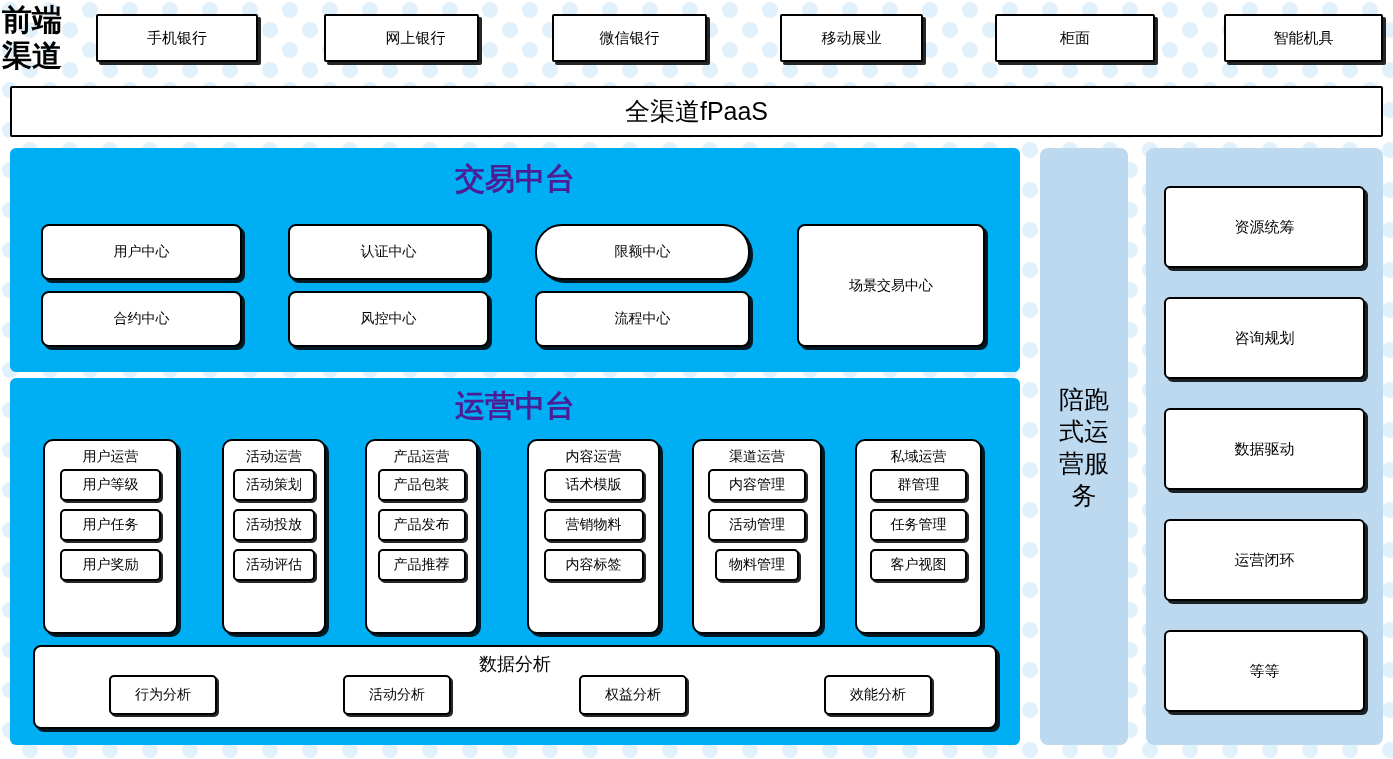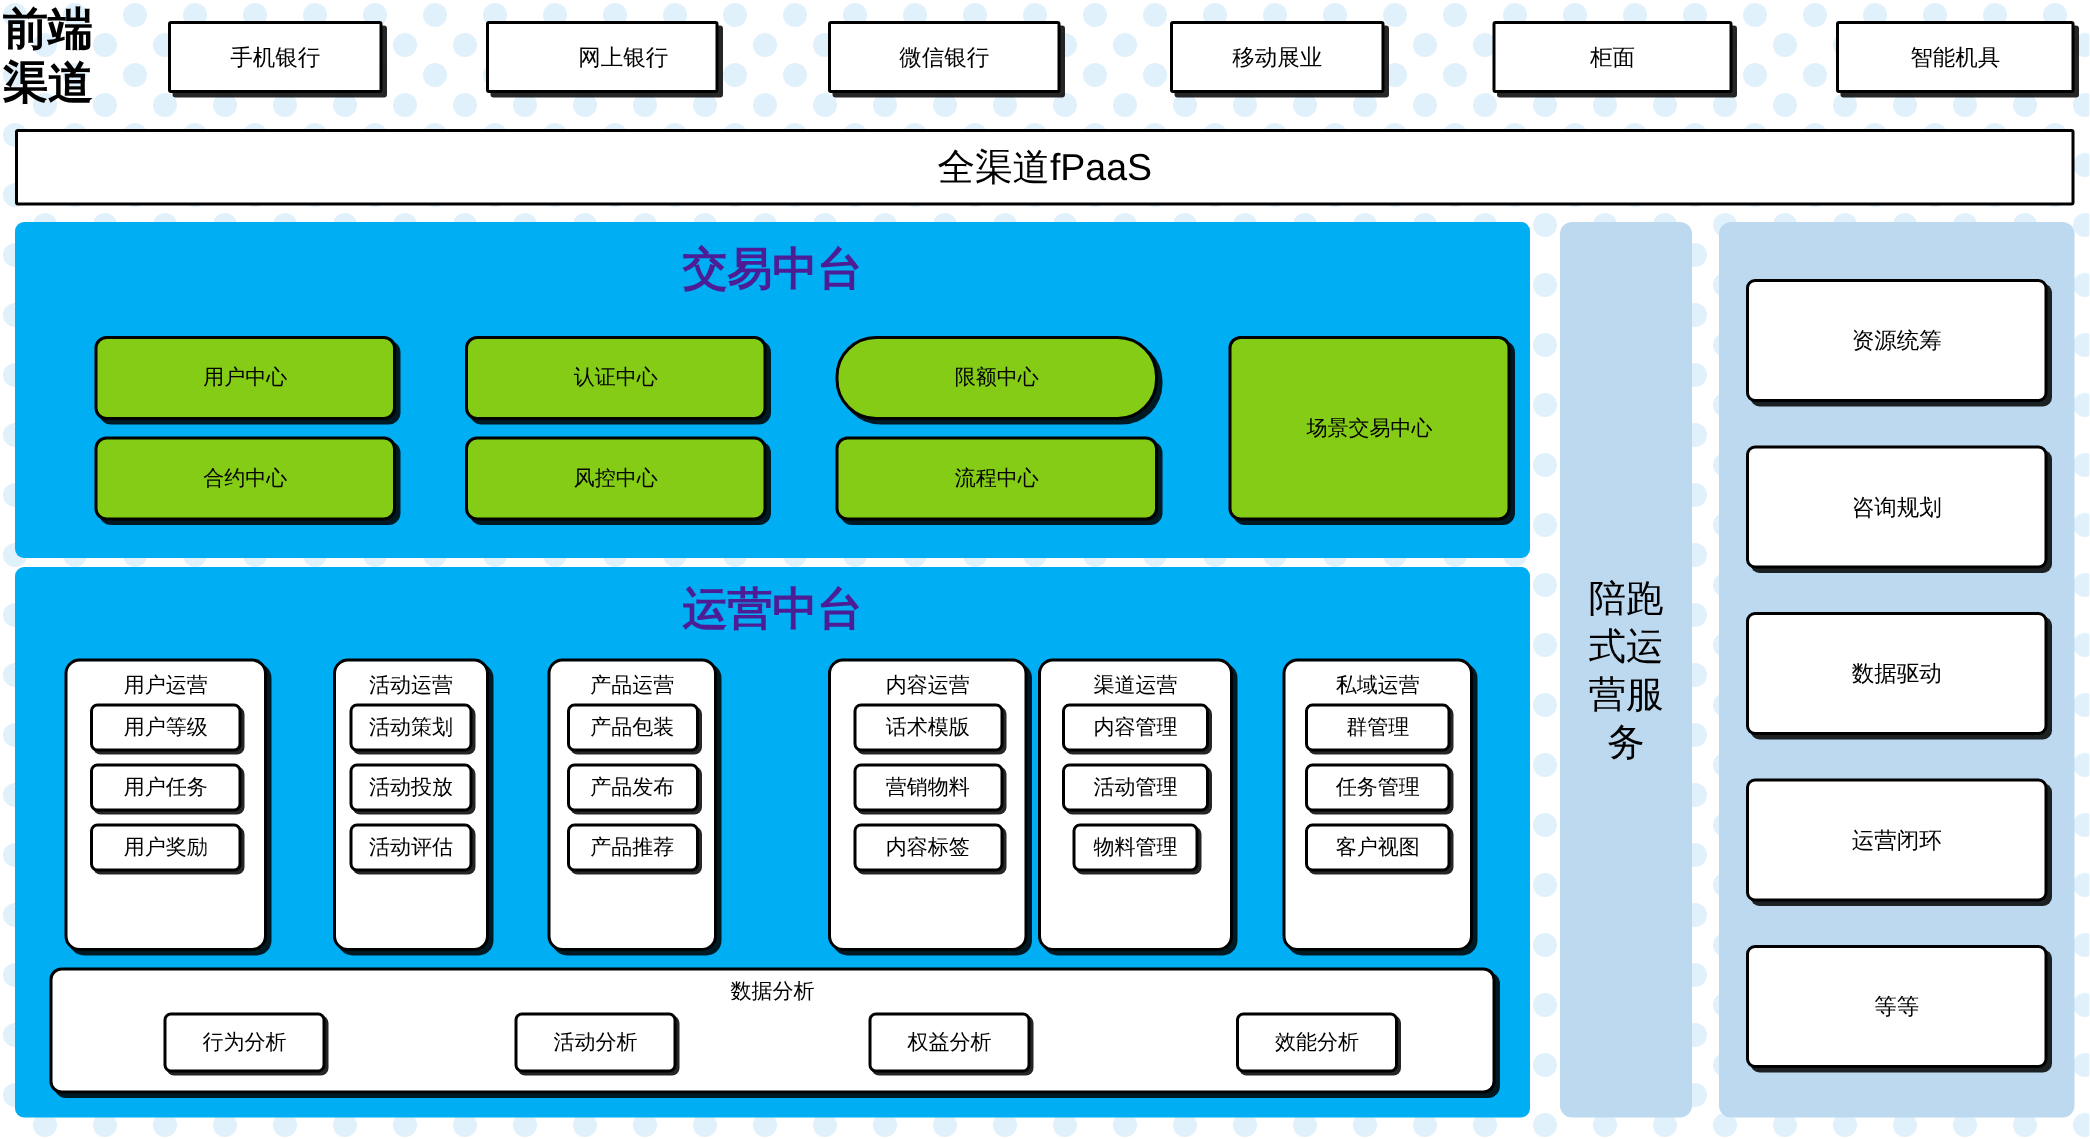--- a/index.html
+++ b/index.html
@@ -31,25 +31,24 @@
   .abs { position: absolute; box-sizing: border-box; }
   .ctr {
     display: flex;
     align-items: center;
     justify-content: center;
     text-align: center;
   }
 
   
   .card {
-    background: #84cc16;
+    background: #ffffff;
     border: 2px solid #000000;
     border-radius: 8px;
     box-shadow: 3px 3px 0 0 rgba(0,0,0,0.85);
-    margin-left: 22px;
   }
   .card-sq {
     background: #ffffff;
     border: 2px solid #000000;
     border-radius: 2px;
     box-shadow: 3px 3px 0 0 rgba(0,0,0,0.85);
   }
 
   
   #front-channel-label {
@@ -148,21 +147,21 @@
     width: 964px; height: 84px;
     border: 2px solid #000000;
     border-radius: 8px;
     background: #ffffff;
     box-shadow: 3px 3px 0 0 rgba(0,0,0,0.85);
   }
   #data-analysis-title {
     position: absolute;
     left: 0; right: 0; top: 5px;
     text-align: center;
-    font-size: 14px;
+    font-size: 18px;
   }
   .analysis-item {
     position: absolute;
     top: 28px;
     width: 108px; height: 40px;
     border: 2px solid #000000;
     border-radius: 5px;
     background: #ffffff;
     box-shadow: 2px 2px 0 0 rgba(0,0,0,0.85);
     font-size: 14px;
@@ -220,21 +219,21 @@
 </svg>
 
 <div class="abs" id="front-channel-label">
   <span>
     <span>前端</span><br>
     <span>渠道</span>
   </span>
 </div>
 
 <div id="channel-row">
-    <div class="abs ctr card-sq channel-box" style="left: 96px; width: 143px; margin-left: 16px;">手机银行</div>
+    <div class="abs ctr card-sq channel-box" style="left: 96px; width: 162px;">手机银行</div>
     <div class="abs ctr card-sq channel-box" style="left: 324px; width: 155px; padding-left: 28px;">网上银行</div>
     <div class="abs ctr card-sq channel-box" style="left: 552px; width: 155px;">微信银行</div>
     <div class="abs ctr card-sq channel-box" style="left: 780px; width: 143px;">移动展业</div>
     <div class="abs ctr card-sq channel-box" style="left: 995px; width: 160px;">柜面</div>
     <div class="abs ctr card-sq channel-box" style="left: 1224px; width: 159px;">智能机具</div>
   </div>
 
 <div class="abs ctr" id="fpaas-bar">
   <span>全渠道fPaaS</span>
 </div>
@@ -267,21 +266,21 @@
         <div class="ctr ops-item" style="width: 82px;">活动策划</div>
         <div class="ctr ops-item" style="width: 82px;">活动投放</div>
         <div class="ctr ops-item" style="width: 82px;">活动评估</div>
       </div>
       <div class="abs ops-group" style="left: 355px; top: 61px; width: 113px;">
         <div class="ops-group-title">产品运营</div>
         <div class="ctr ops-item" style="width: 88px;">产品包装</div>
         <div class="ctr ops-item" style="width: 88px;">产品发布</div>
         <div class="ctr ops-item" style="width: 88px;">产品推荐</div>
       </div>
-      <div class="abs ops-group" style="left: 517px; top: 61px; width: 133px; margin-left: 25px;">
+      <div class="abs ops-group" style="left: 517px; top: 61px; width: 133px;">
         <div class="ops-group-title">内容运营</div>
         <div class="ctr ops-item" style="width: 100px;">话术模版</div>
         <div class="ctr ops-item" style="width: 100px;">营销物料</div>
         <div class="ctr ops-item" style="width: 100px;">内容标签</div>
       </div>
       <div class="abs ops-group" style="left: 682px; top: 61px; width: 130px;">
         <div class="ops-group-title">渠道运营</div>
         <div class="ctr ops-item" style="width: 98px;">内容管理</div>
         <div class="ctr ops-item" style="width: 98px;">活动管理</div>
         <div class="ctr ops-item" style="width: 84px;">物料管理</div>

